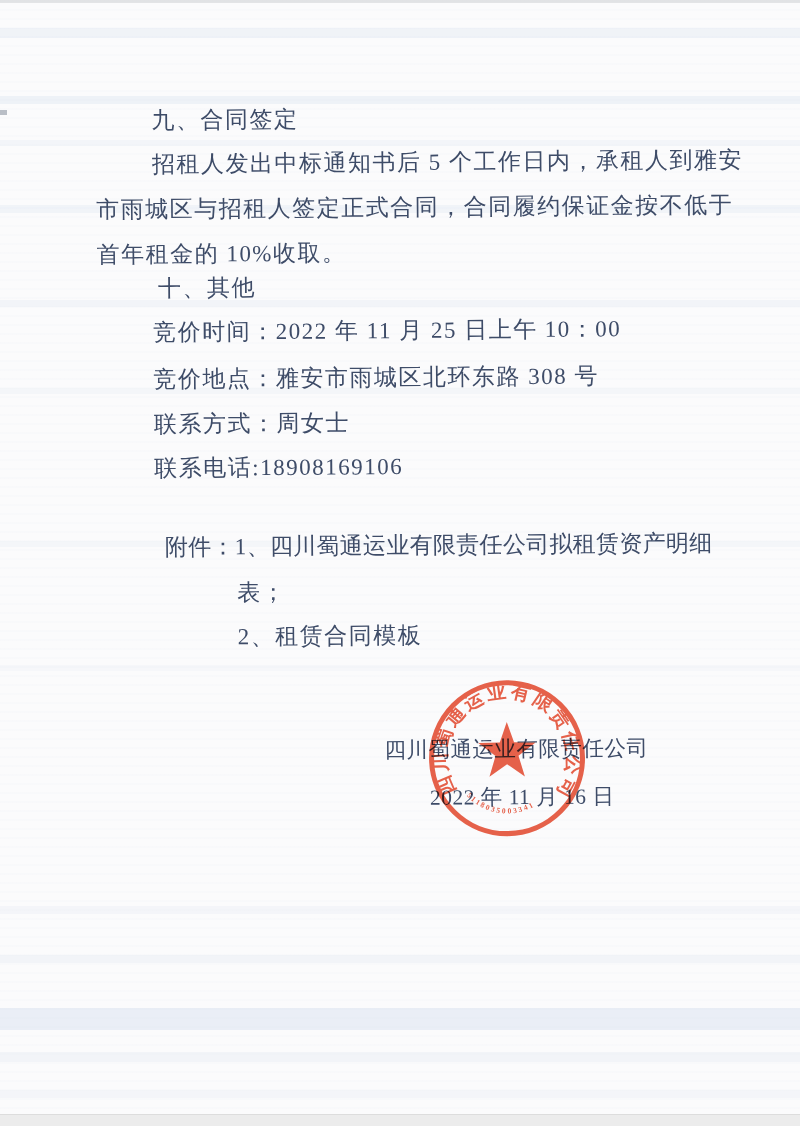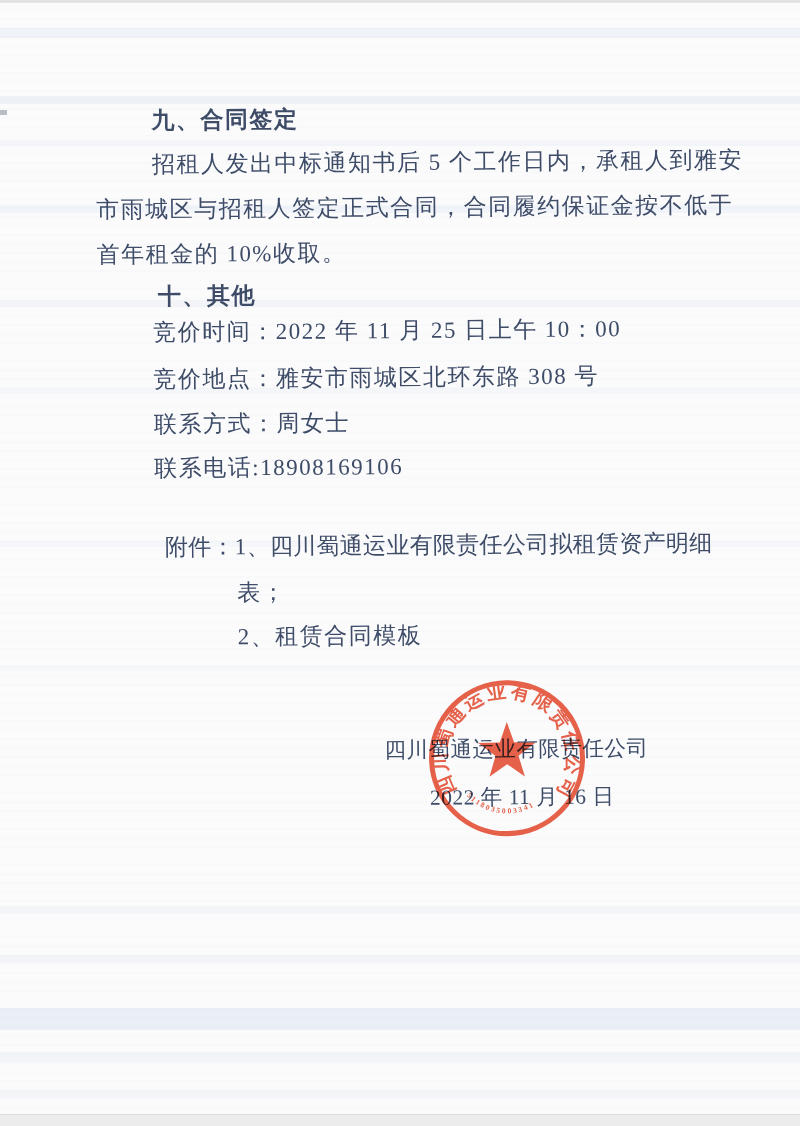--- a/index.html
+++ b/index.html
@@ -17,21 +17,21 @@
   }
   .streak{position:absolute;left:0;width:100%;pointer-events:none;}
   .edge-top{position:absolute;left:0;top:0;width:100%;height:3px;background:rgba(120,125,135,0.18);}
   .edge-bottom{position:absolute;left:0;top:1114px;width:100%;height:12px;background:#ececec;border-top:1px solid #dddddd;}
   .edge-mark{position:absolute;left:0;top:110px;width:7px;height:5px;background:#b9bec6;}
   .tilt{position:absolute;inset:0;transform:rotate(-0.45deg);transform-origin:50% 50%;}
   .line{
     position:absolute;white-space:nowrap;line-height:1.08;
     font-size:23px;letter-spacing:1.5px;
   }
-  .bold{font-weight:700;}
+  .bold{font-weight:400;}
   .tight{letter-spacing:0.3px;}
   .sig{font-size:21.5px;letter-spacing:0.5px;}
   .seal{
     position:absolute;left:423px;top:676px;width:165px;height:166px;
     mix-blend-mode:multiply;opacity:0.88;
   }
   .seal text{font-family:"Liberation Serif", serif;font-weight:700;}
 </style>
 </head>
 <body>
@@ -57,21 +57,21 @@
   <div class="edge-mark"></div>
   <div class="edge-bottom"></div>
 
   <div class="tilt">
 
     <div class="line bold" style="left:155px;top:107px;">九、合同签定</div>
     <div class="line" style="left:155px;top:151px;">招租人发出中标通知书后 5 个工作日内，承租人到雅安</div>
     <div class="line" style="left:99px;top:196px;">市雨城区与招租人签定正式合同，合同履约保证金按不低于</div>
     <div class="line" style="left:99px;top:241px;">首年租金的 10%收取。</div>
 
-    <div class="line bold" style="left:160px;top:283px;">十、其他</div>
+    <div class="line bold" style="left:160px;top:275px;">十、其他</div>
     <div class="line" style="left:155px;top:319px;">竞价时间：2022 年 11 月 25 日上午 10：00</div>
     <div class="line" style="left:155px;top:366px;">竞价地点：雅安市雨城区北环东路 308 号</div>
     <div class="line" style="left:155px;top:411px;">联系方式：周女士</div>
     <div class="line" style="left:155px;top:455px;">联系电话:18908169106</div>
 
     <div class="line tight" style="left:165px;top:534px;">附件：1、四川蜀通运业有限责任公司拟租赁资产明细</div>
     <div class="line" style="left:237px;top:580px;">表；</div>
     <div class="line" style="left:237px;top:624px;">2、租赁合同模板</div>
 
     <div class="line sig" style="left:383px;top:739px;">四川蜀通运业有限责任公司</div>

